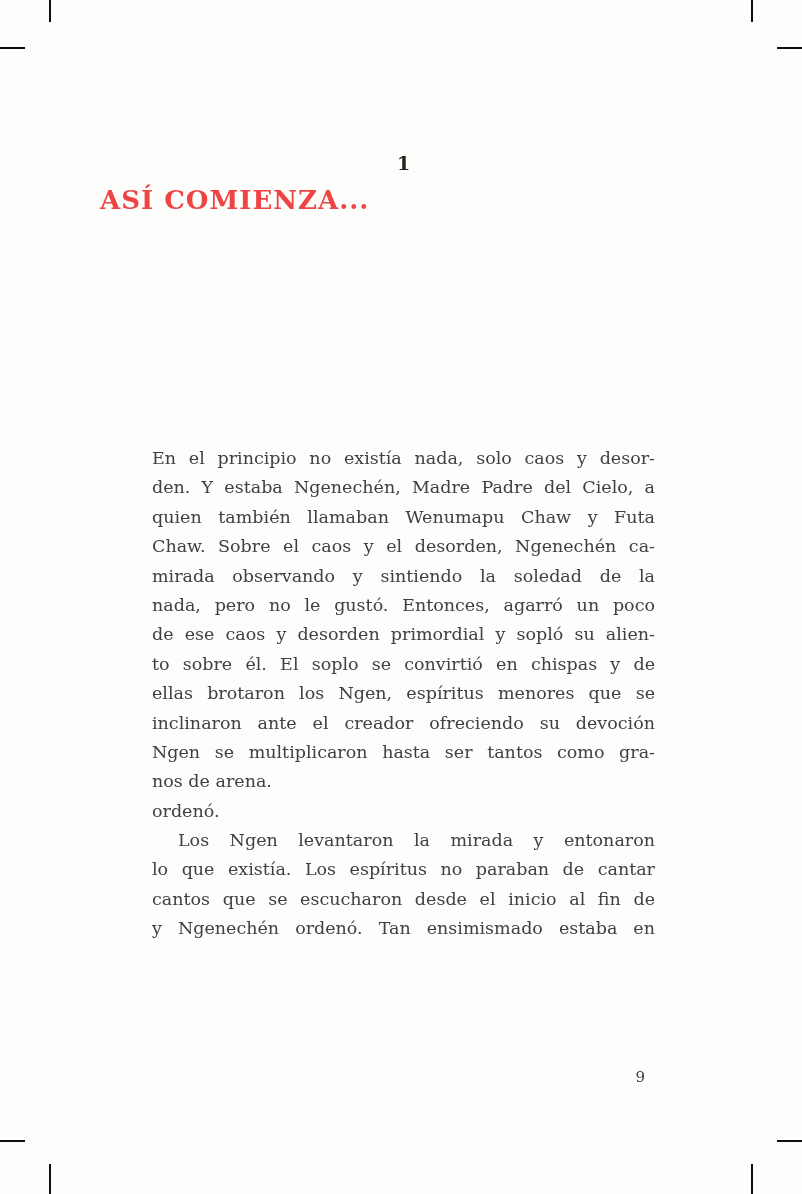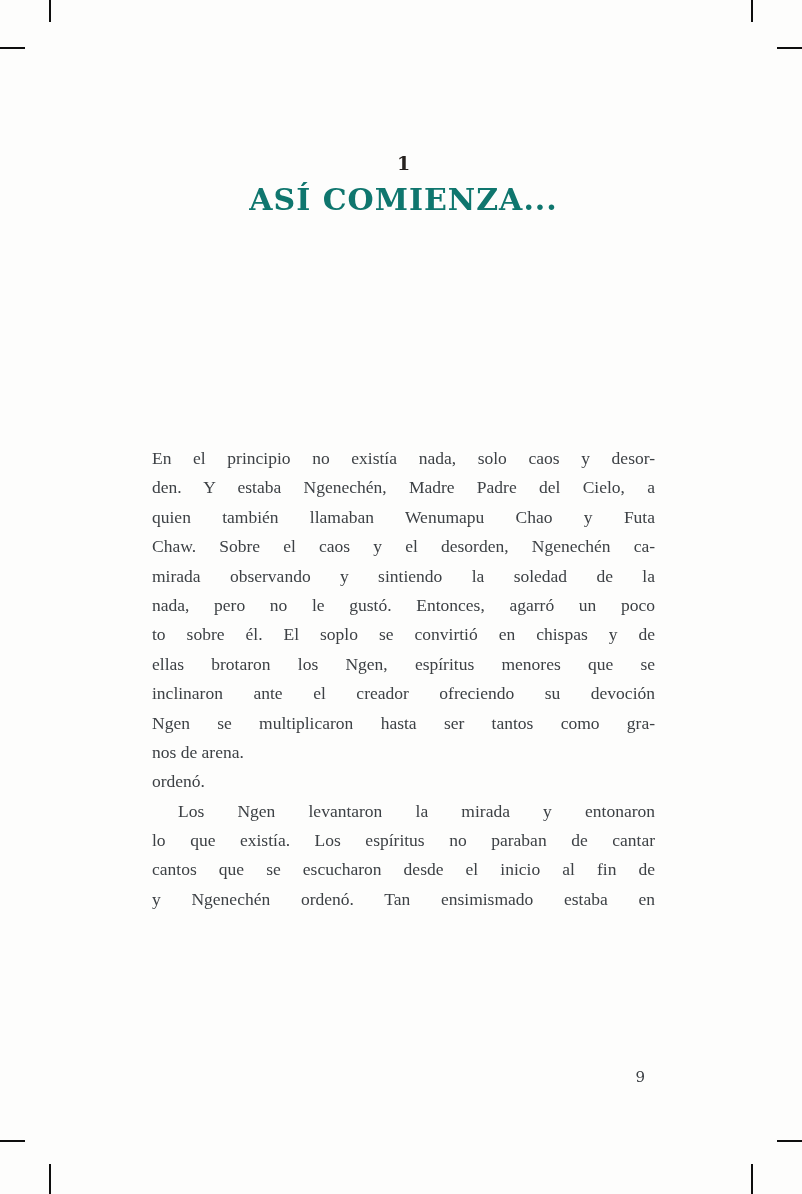--- a/index.html
+++ b/index.html
@@ -29,40 +29,38 @@
     position: absolute;
     top: 152px; left: 152px; width: 503px;
     text-align: center;
     font-size: 19px;
     font-weight: bold;
     color: #26221f;
   }
   .chapter-title {
     position: absolute;
     top: 184px; left: 100px; width: 607px;
-    text-align: center;
-    font-size: 30px;
+    font-size: 26px;
     line-height: 32px;
     font-weight: bold;
     letter-spacing: 1px;
-    color: #0f766e;
+    color: #ef4444;
   }
   .body-text {
     position: absolute;
     top: 444px; left: 152px; width: 503px;
     font-size: 17.5px;
     line-height: 29.4px;
     color: #3d4145;
   }
   .line {
     text-align: justify;
     text-align-last: justify;
     height: 29.4px;
     white-space: normal;
-    font-family: Liberation Serif, serif;
   }
   .line.para-end {
     text-align: right;
     text-align-last: left;
   }
   .line.indent { padding-left: 26px; }
   .page-number {
     position: absolute;
     top: 1068px; left: 152px; width: 503px;
     text-align: right;
@@ -84,24 +82,25 @@
   <div class="crop v bl-v"></div>
   <div class="crop h br-h"></div>
   <div class="crop v br-v"></div>
 
   <div class="chapter-number">1</div>
   <div class="chapter-title">ASÍ COMIENZA...</div>
 
   <div class="body-text">
     <div class="line">En el principio no existía nada, solo caos y desor-</div>
     <div class="line">den. Y estaba Ngenechén, Madre Padre del Cielo, a</div>
-    <div class="line">quien también llamaban Wenumapu Chao y Futa</div>
+    <div class="line">quien también llamaban Wenumapu Chaw y Futa</div>
     <div class="line">Chaw. Sobre el caos y el desorden, Ngenechén ca-</div>
     <div class="line">mirada observando y sintiendo la soledad de la</div>
     <div class="line">nada, pero no le gustó. Entonces, agarró un poco</div>
+    <div class="line">de ese caos y desorden primordial y sopló su alien-</div>
     <div class="line">to sobre él. El soplo se convirtió en chispas y de</div>
     <div class="line">ellas brotaron los Ngen, espíritus menores que se</div>
     <div class="line">inclinaron ante el creador ofreciendo su devoción</div>
     <div class="line">Ngen se multiplicaron hasta ser tantos como gra-</div>
     <div class="line para-end">nos de arena.</div>
     <div class="line para-end">ordenó.</div>
     <div class="line indent">Los Ngen levantaron la mirada y entonaron</div>
     <div class="line">lo que existía. Los espíritus no paraban de cantar</div>
     <div class="line">cantos que se escucharon desde el inicio al fin de</div>
     <div class="line">y Ngenechén ordenó. Tan ensimismado estaba en</div>

